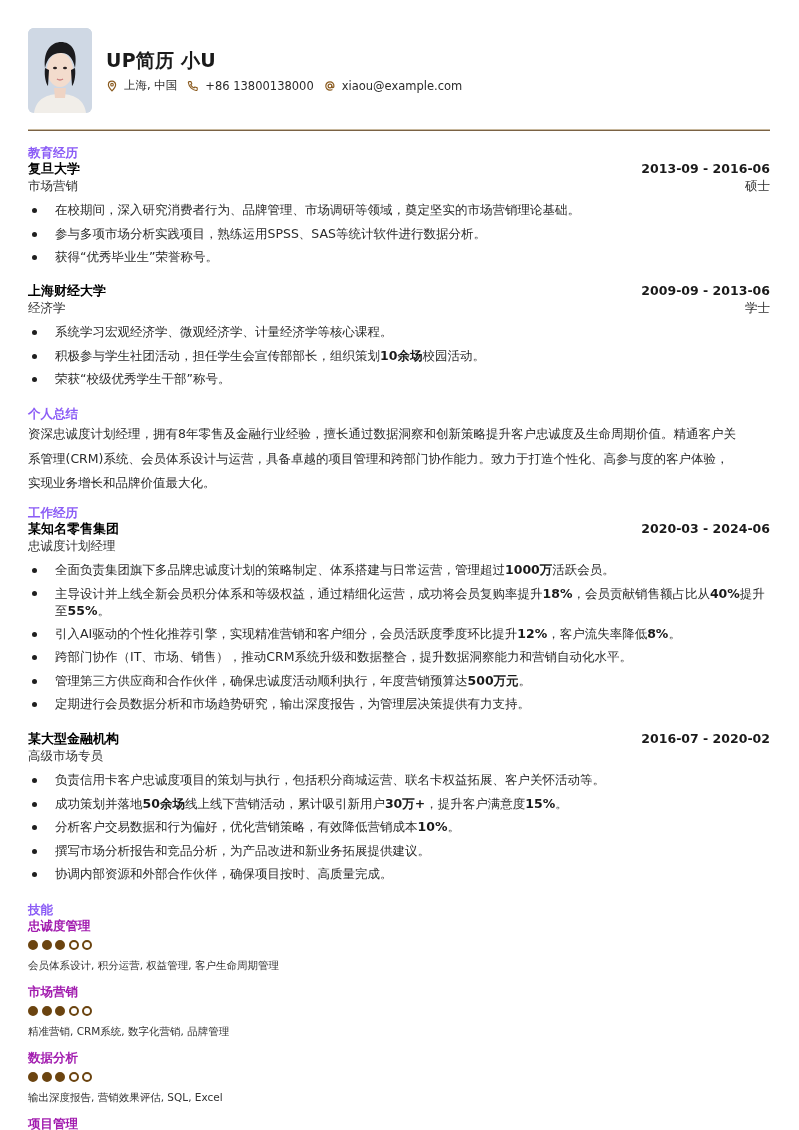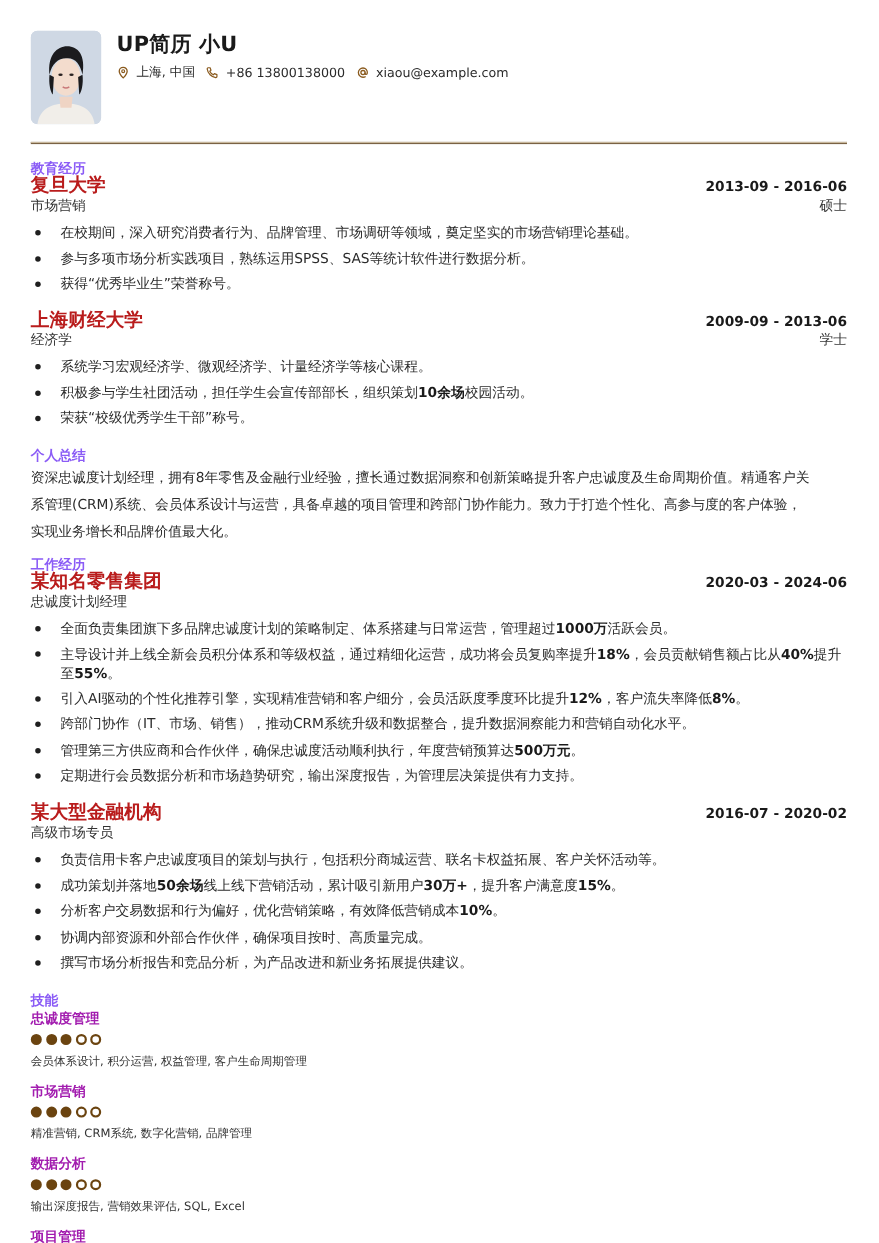--- a/index.html
+++ b/index.html
@@ -2,37 +2,37 @@
 <html><head>
 <meta charset="utf-8">
 <style>
   * { box-sizing: border-box; margin: 0; padding: 0; }
   html, body { width: 799px; height: 1130px; overflow: hidden; background: #ffffff; }
   body { font-family: "DejaVu Sans", "Liberation Sans", sans-serif; color: #1f1f1f; position: relative; }
 
   .page { position: absolute; left: 28px; top: 28px; width: 742px; }
 
   
-  .header { display: flex; align-items: flex-start; height: 85px; }
+  .header { display: flex; align-items: center; height: 85px; }
   .photo { width: 64px; height: 85px; border-radius: 6px; overflow: hidden; flex: 0 0 auto;
            background: linear-gradient(180deg, #c9d3e0 0%, #d9e0ea 60%, #e6e9ee 100%); position: relative; }
   .photo svg { width: 100%; height: 100%; display: block; }
   .head-info { margin-left: 14px; }
   .name { font-size: 19px; font-weight: 600; color: #1a1a1a; line-height: 24px; letter-spacing: 0.2px; }
   .contacts { display: flex; align-items: center; margin-top: 6px; font-size: 11.5px; color: #2a2a2a; }
   .contact { display: flex; align-items: center; margin-right: 10px; }
   .contact .ic { width: 12px; height: 12px; margin-right: 6px; display: inline-block; }
   .contact .ic svg { width: 12px; height: 12px; display: block; }
 
   .divider { position: absolute; left: 0; top: 101px; width: 742px; height: 2px; background: #7a6244; border-top: 1px solid #c8b89d; }
 
   .section-title { font-size: 12.5px; font-weight: 700; color: #8b5cf6; line-height: 16px; }
 
   .entry-head { display: flex; justify-content: space-between; align-items: baseline; }
-  .entry-name { font-size: 17px; font-weight: 700; color: #b91c1c; line-height: 16px; }
+  .entry-name { font-size: 13px; font-weight: 700; color: #000000; line-height: 16px; }
   .entry-date { font-size: 12.5px; font-weight: 700; color: #1a1a1a; line-height: 16px; }
   .entry-sub { display: flex; justify-content: space-between; font-size: 12.5px; color: #333; line-height: 17px; }
 
   ul.bullets { list-style: none; margin-top: 4px; }
   ul.bullets li { position: relative; padding-left: 27px; font-size: 12.5px; color: #2b2b2b; line-height: 23.5px; }
   ul.bullets li::before { content: ""; position: absolute; left: 4px; top: 10px; width: 5px; height: 5px; border-radius: 50%; background: #1f1f1f; }
   ul.bullets li b { font-weight: 700; color: #1a1a1a; }
   ul.bullets li.wrap { line-height: 17px; padding-top: 3px; padding-bottom: 3px; }
   ul.bullets li.wrap::before { top: 9px; }
 
@@ -172,22 +172,22 @@
       <span class="entry-name">某大型金融机构</span>
       <span class="entry-date">2016-07 - 2020-02</span>
     </div>
     <div class="entry-sub">
       <span>高级市场专员</span>
     </div>
     <ul class="bullets" id="work1">
         <li><span>负责信用卡客户忠诚度项目的策划与执行，包括积分商城运营、联名卡权益拓展、客户关怀活动等。</span></li>
         <li><span>成功策划并落地</span><b>50余场</b><span>线上线下营销活动，累计吸引新用户</span><b>30万+</b><span>，提升客户满意度</span><b>15%</b><span>。</span></li>
         <li><span>分析客户交易数据和行为偏好，优化营销策略，有效降低营销成本</span><b>10%</b><span>。</span></li>
+        <li><span>撰写市场分析报告和竞品分析，为产品改进和新业务拓展提供建议。</span></li>
         <li><span>协调内部资源和外部合作伙伴，确保项目按时、高质量完成。</span></li>
-        <li><span>撰写市场分析报告和竞品分析，为产品改进和新业务拓展提供建议。</span></li>
       </ul>
   </div>
 
   <div class="abs" style="top:874px;">
     <div class="section-title">技能</div>
     <div id="skills">
         <div style="position: absolute; left: 0px; top: 16px;">
           <div class="skill-name">忠诚度管理</div>
           <div class="dots">
             <span class="dot filled"></span>

